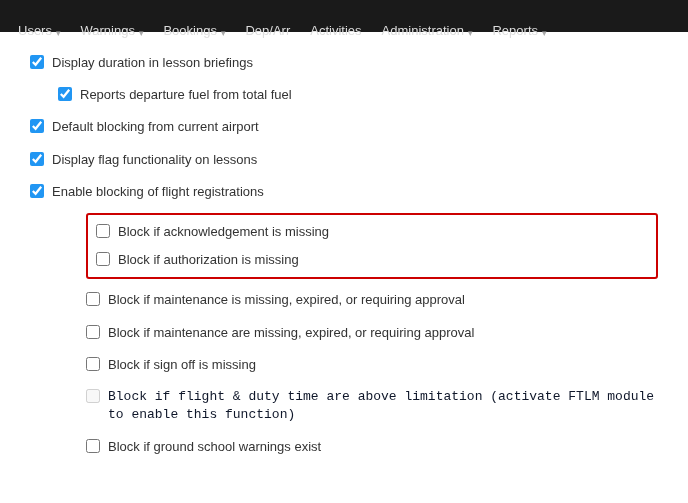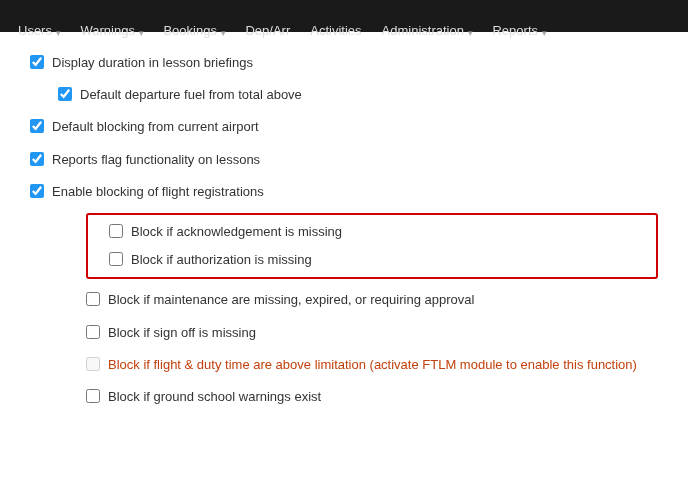--- a/index.html
+++ b/index.html
@@ -64,34 +64,35 @@
       margin-top: 1px;
       width: 14px;
       height: 14px;
       accent-color: #2196F3;
       flex-shrink: 0;
     }
     .checkbox-row .label-text {
       color: #333;
     }
     .checkbox-row .label-text.disabled {
-      color: #c2410c;
+      color: #0f172a;
+      font-family: Liberation Mono, monospace;
     }
 
     
     .red-outline-group {
       border: 2px solid #cc0000;
       border-radius: 3px;
       padding: 6px 8px;
       margin-left: 56px;
       margin-bottom: 10px;
     }
     .red-outline-group .checkbox-row {
       margin-bottom: 6px;
-      margin-left: 13px;
+      margin-left: 0;
     }
     .red-outline-group .checkbox-row:last-child {
       margin-bottom: 0;
     }
   </style>
 </head>
 <body>
 
 <nav>
 <div class="nav-item">Users<span class="chevron">▾</span></div>
@@ -108,33 +109,33 @@
   <div id="top-checkboxes">
       <div class="checkbox-row">
         <label>
           <input type="checkbox" checked="" style="">
           <span class="label-text">Display duration in lesson briefings</span>
         </label>
       </div>
       <div class="checkbox-row indented-1">
         <label>
           <input type="checkbox" checked="" style="">
-          <span class="label-text">Default departure fuel from total above</span>
+          <span class="label-text">Reports departure fuel from total fuel</span>
         </label>
       </div>
       <div class="checkbox-row">
         <label>
           <input type="checkbox" checked="" style="">
           <span class="label-text">Default blocking from current airport</span>
         </label>
       </div>
       <div class="checkbox-row">
         <label>
           <input type="checkbox" checked="" style="">
-          <span class="label-text">Reports flag functionality on lessons</span>
+          <span class="label-text">Display flag functionality on lessons</span>
         </label>
       </div>
       <div class="checkbox-row">
         <label>
           <input type="checkbox" checked="" style="">
           <span class="label-text">Enable blocking of flight registrations</span>
         </label>
       </div>
     </div>
 
@@ -150,20 +151,26 @@
           <input type="checkbox" style="">
           <span class="label-text">Block if authorization is missing</span>
         </label>
       </div>
     </div>
 
   <div id="sub-checkboxes">
       <div class="checkbox-row indented-2">
         <label>
           <input type="checkbox" style="">
+          <span class="label-text">Block if maintenance is missing, expired, or requiring approval</span>
+        </label>
+      </div>
+      <div class="checkbox-row indented-2">
+        <label>
+          <input type="checkbox" style="">
           <span class="label-text">Block if maintenance are missing, expired, or requiring approval</span>
         </label>
       </div>
       <div class="checkbox-row indented-2">
         <label>
           <input type="checkbox" style="">
           <span class="label-text">Block if sign off is missing</span>
         </label>
       </div>
       <div class="checkbox-row indented-2">

